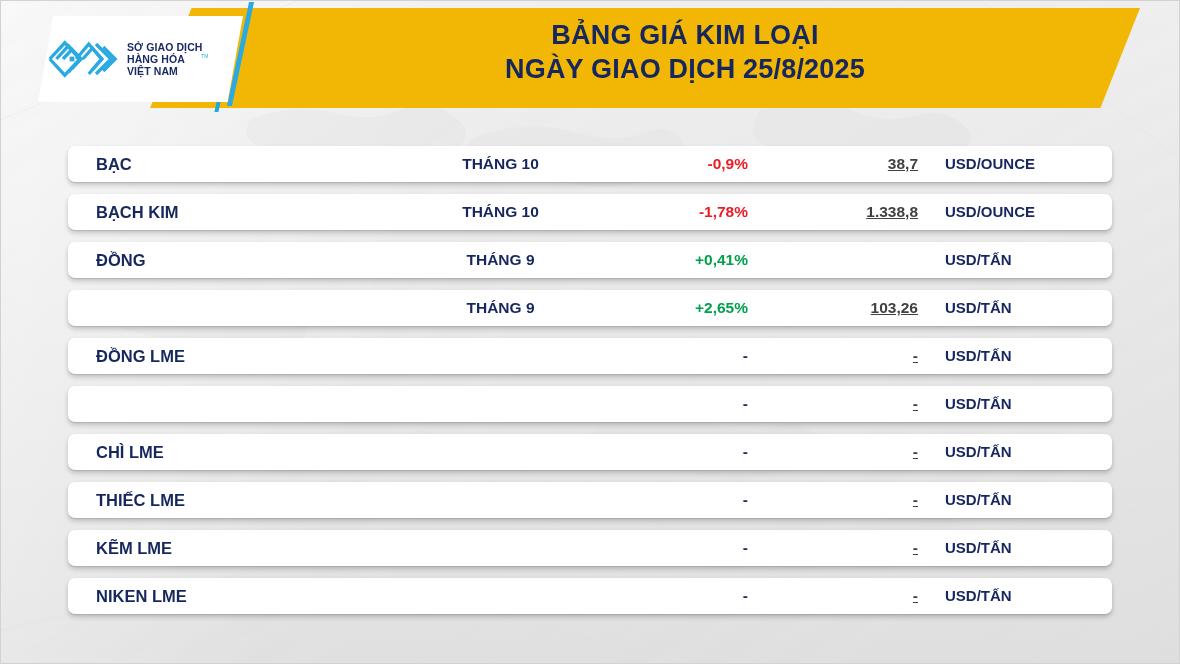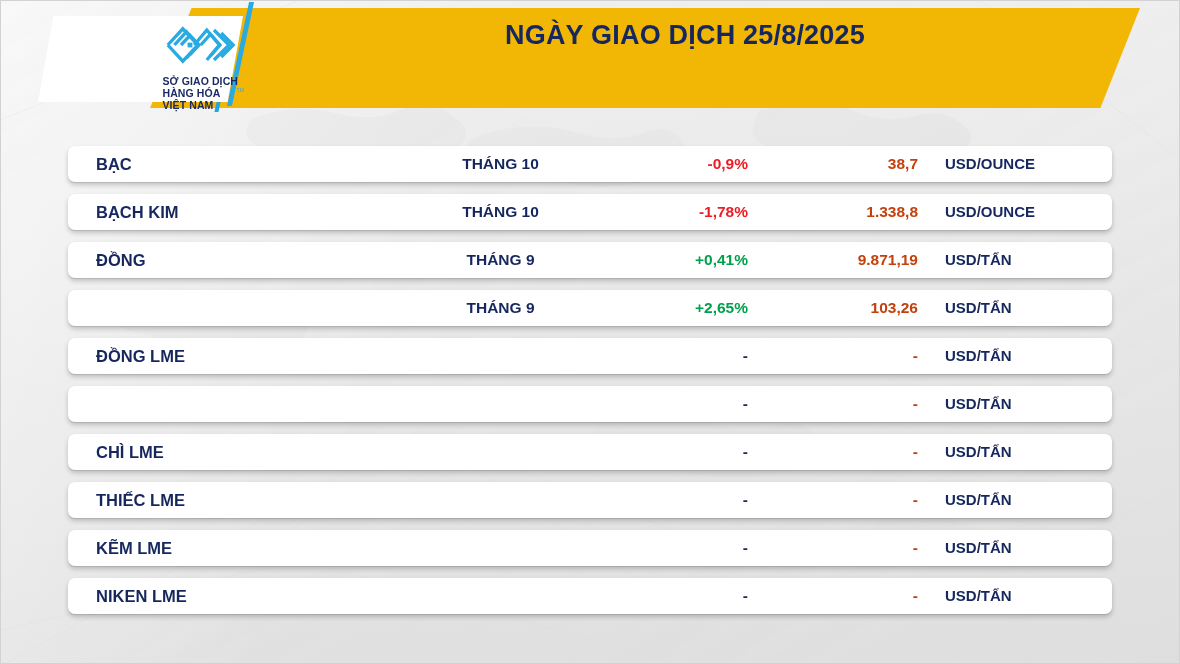--- a/index.html
+++ b/index.html
@@ -86,23 +86,22 @@
     background: #ffffff;
     clip-path: polygon(7.5% 0, 100% 0, 92.5% 100%, 0% 100%);
     filter: drop-shadow(2px 3px 3px rgba(0,0,0,0.22));
   }
 
   .logo-inner {
     position: absolute;
     left: 48px; top: 22px;
     width: 190px; height: 74px;
     display: flex;
-    align-items: flex-end;
+    align-items: center;
     gap: 7px;
-    flex-direction: column;
   }
 
   .logo-mark { width: 72px; height: 46px; flex: none; }
 
   .logo-tm {
     position: absolute;
     left: 74px;
     top: 12px;
     font-size: 5px;
     color: #29abe2;
@@ -153,21 +152,21 @@
     top: 0;
     height: 36px;
     line-height: 36px;
     font-weight: bold;
     white-space: nowrap;
   }
 
   .c-name  { left: 28px;  font-size: 16.5px; color: #16275e; text-align: left; }
   .c-month { left: 300px; width: 265px; font-size: 15.5px; color: #16275e; text-align: center; }
   .c-chg   { left: 520px; width: 160px; font-size: 15.5px; text-align: right; }
-  .c-price { left: 690px; width: 160px; font-size: 15.5px; color: #c2410c; text-align: right; }
+  .c-price { left: 690px; width: 160px; font-size: 15.5px; color: #404040; text-align: right; text-decoration: underline; }
   .c-unit  { left: 877px; font-size: 15px; color: #16275e; text-align: left; }
 
   .chg-up   { color: #00a14b; }
   .chg-down { color: #ed1c24; }
   .chg-flat { color: #16275e; }
 
   
   #footer {
     position: absolute;
     right: 68px;
@@ -232,20 +231,21 @@
       </svg>
       <div style="position:relative;">
         <span class="logo-tm">TM</span>
         <div class="logo-text">SỞ GIAO DỊCH</div>
         <div class="logo-text">HÀNG HÓA</div>
         <div class="logo-text">VIỆT NAM</div>
       </div>
     </div>
 
     <div class="banner-title">
+      <div class="line1">BẢNG GIÁ KIM LOẠI</div>
       <div class="line2">NGÀY GIAO DỊCH 25/8/2025</div>
     </div>
   </div>
 
   <div id="rows">
       <div class="row">
         <div class="cell c-name">BẠC</div>
         <div class="cell c-month">THÁNG 10</div>
         <div class="cell c-chg chg-down">-0,9%</div>
         <div class="cell c-price">38,7</div>
@@ -255,21 +255,20 @@
         <div class="cell c-name">BẠCH KIM</div>
         <div class="cell c-month">THÁNG 10</div>
         <div class="cell c-chg chg-down">-1,78%</div>
         <div class="cell c-price">1.338,8</div>
         <div class="cell c-unit">USD/OUNCE</div>
       </div>
       <div class="row">
         <div class="cell c-name">ĐỒNG</div>
         <div class="cell c-month">THÁNG 9</div>
         <div class="cell c-chg chg-up">+0,41%</div>
-        <div class="cell c-price">9.871,19</div>
         <div class="cell c-unit">USD/TẤN</div>
       </div>
       <div class="row">
         <div class="cell c-month">THÁNG 9</div>
         <div class="cell c-chg chg-up">+2,65%</div>
         <div class="cell c-price">103,26</div>
         <div class="cell c-unit">USD/TẤN</div>
       </div>
       <div class="row">
         <div class="cell c-name">ĐỒNG LME</div>

